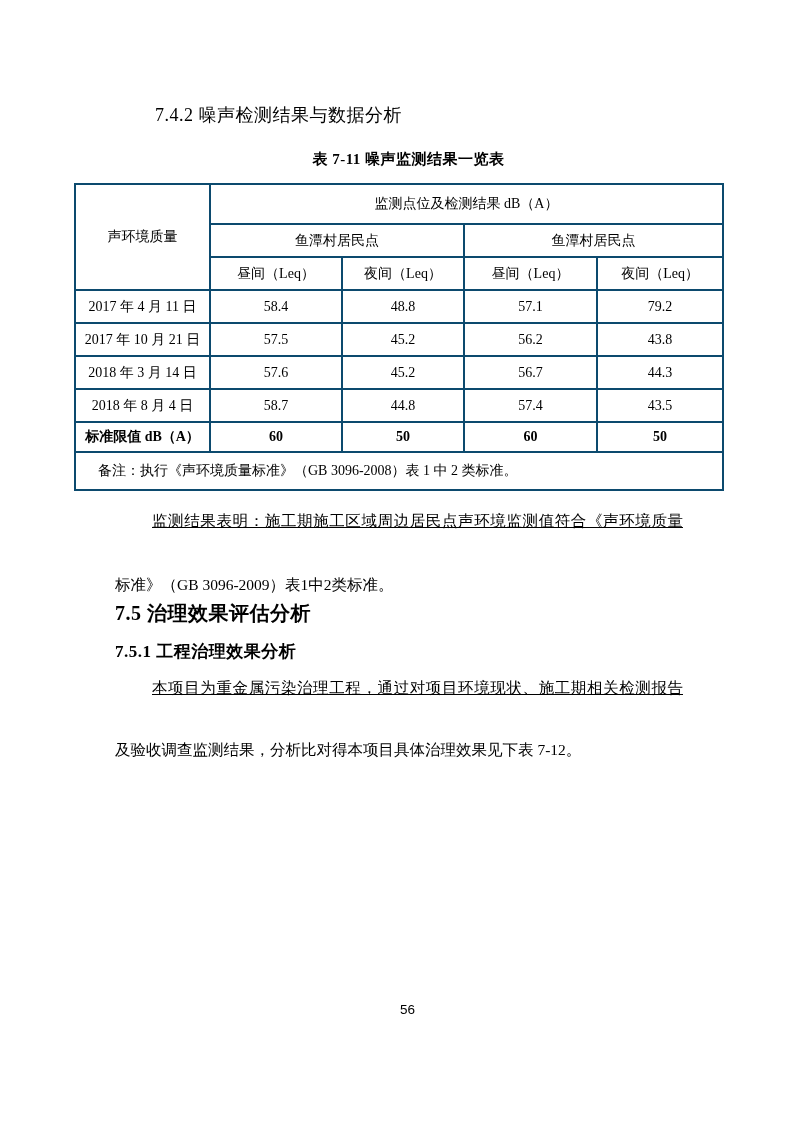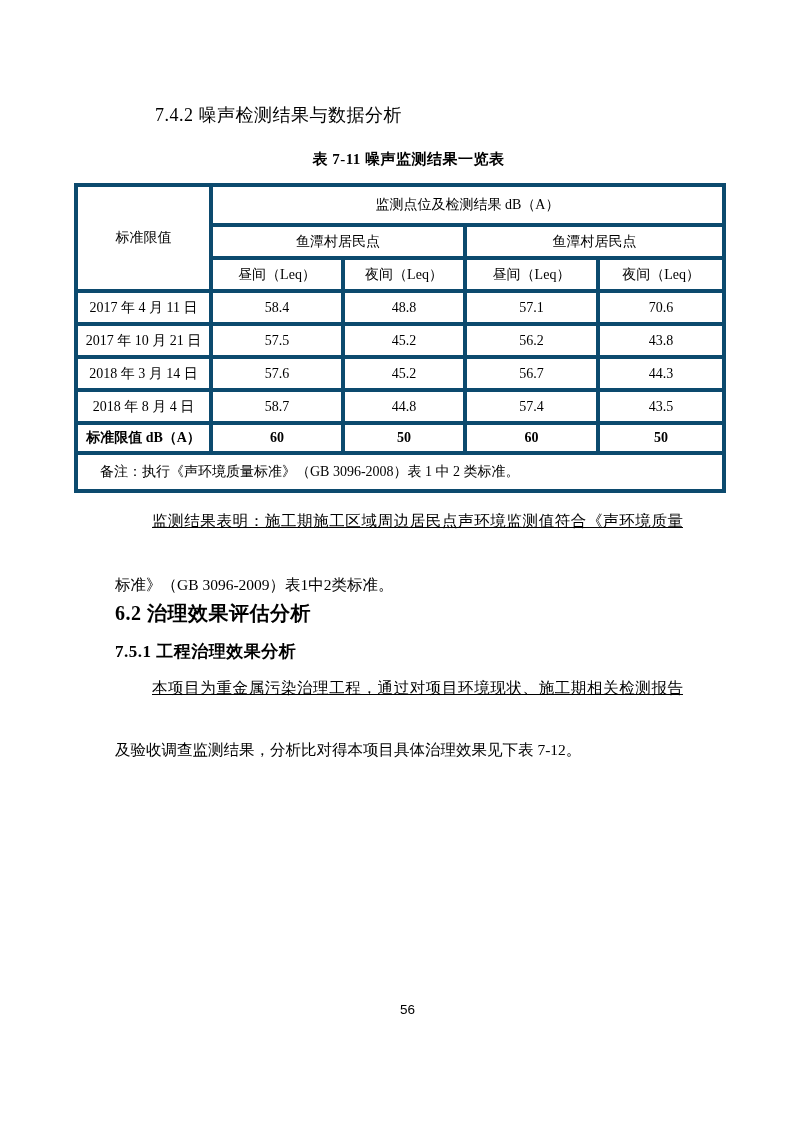--- a/index.html
+++ b/index.html
@@ -33,21 +33,21 @@
   }
   .noise-table {
     position: absolute;
     left: 74px; top: 183px;
     width: 648px;
     border-collapse: collapse;
     table-layout: fixed;
     font-size: 14px;
   }
   .noise-table td {
-    border: 4px solid #0c4a6e;
+    border: 2px solid #0c4a6e;
     text-align: center;
     vertical-align: middle;
     padding: 2px 4px;
   }
   .noise-table { border: 2.5px solid #000; }
   .noise-table tr.hdr1 td { height: 40px; }
   .noise-table tr.hdr2 td { height: 33px; }
   .noise-table tr.hdr3 td { height: 33px; }
   .noise-table tr.datarow td { height: 33px; }
   .noise-table tr.limitrow td { height: 30px; font-weight: bold; }
@@ -108,40 +108,40 @@
   <table class="noise-table">
     <colgroup>
       <col style="width:135px">
       <col style="width:132px">
       <col style="width:122px">
       <col style="width:133px">
       <col style="width:126px">
     </colgroup>
     <tbody>
       <tr class="hdr1">
-        <td rowspan="3">标准限值</td>
+        <td rowspan="3">声环境质量</td>
         <td colspan="4">监测点位及检测结果 dB（A）</td>
       </tr>
       <tr class="hdr2">
         <td colspan="2">鱼潭村居民点</td>
         <td colspan="2">鱼潭村居民点</td>
       </tr>
       <tr class="hdr3">
         <td>昼间（Leq）</td>
         <td>夜间（Leq）</td>
         <td>昼间（Leq）</td>
         <td>夜间（Leq）</td>
       </tr>
 
       <tr class="datarow">
         <td>2017 年 4 月 11 日</td>
         <td>58.4</td>
         <td>48.8</td>
         <td>57.1</td>
-        <td>70.6</td>
+        <td>79.2</td>
       </tr>
       <tr class="datarow">
         <td>2017 年 10 月 21 日</td>
         <td>57.5</td>
         <td>45.2</td>
         <td>56.2</td>
         <td>43.8</td>
       </tr>
       <tr class="datarow">
         <td>2018 年 3 月 14 日</td>
@@ -170,21 +170,21 @@
         <td colspan="5" class="note-cell">备注：执行《声环境质量标准》（GB 3096-2008）表 1 中 2 类标准。</td>
       </tr>
     </tbody>
   </table>
 
   <div class="body-par p1">
     <span class="line justify indent">监测结果表明：施工期施工区域周边居民点声环境监测值符合《声环境质量</span>
     <span class="line">标准》（GB 3096-2009）表1中2类标准。</span>
   </div>
 
-  <div class="h75">6.2 治理效果评估分析</div>
+  <div class="h75">7.5 治理效果评估分析</div>
   <div class="h751">7.5.1 工程治理效果分析</div>
 
   <div class="body-par p2">
     <span class="line justify indent">本项目为重金属污染治理工程，通过对项目环境现状、施工期相关检测报告</span>
     <span class="line">及验收调查监测结果，分析比对得本项目具体治理效果见下表 7-12。</span>
   </div>
 
   <div class="page-number">56</div>
 
 </div>

